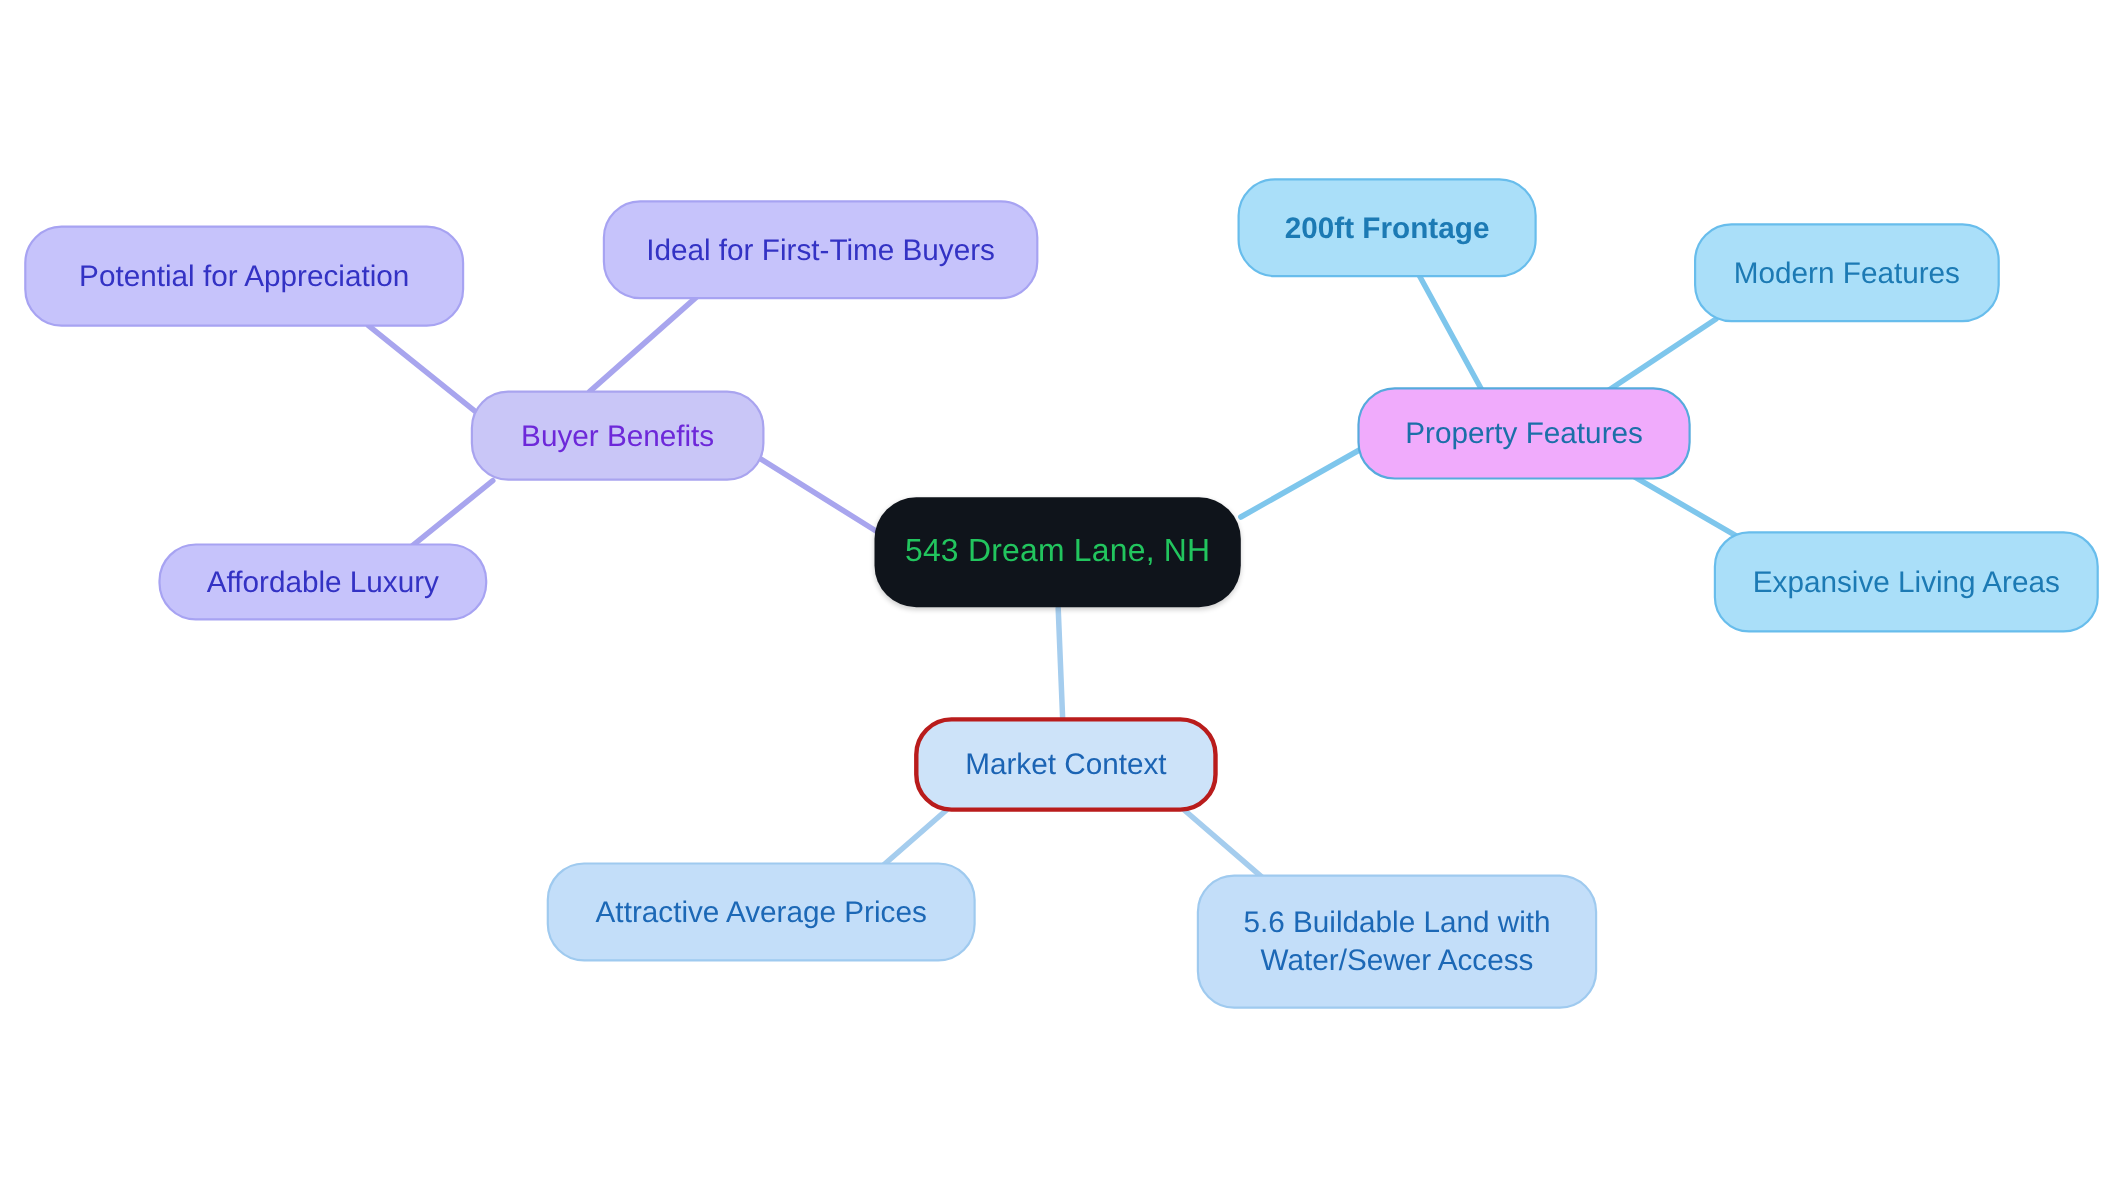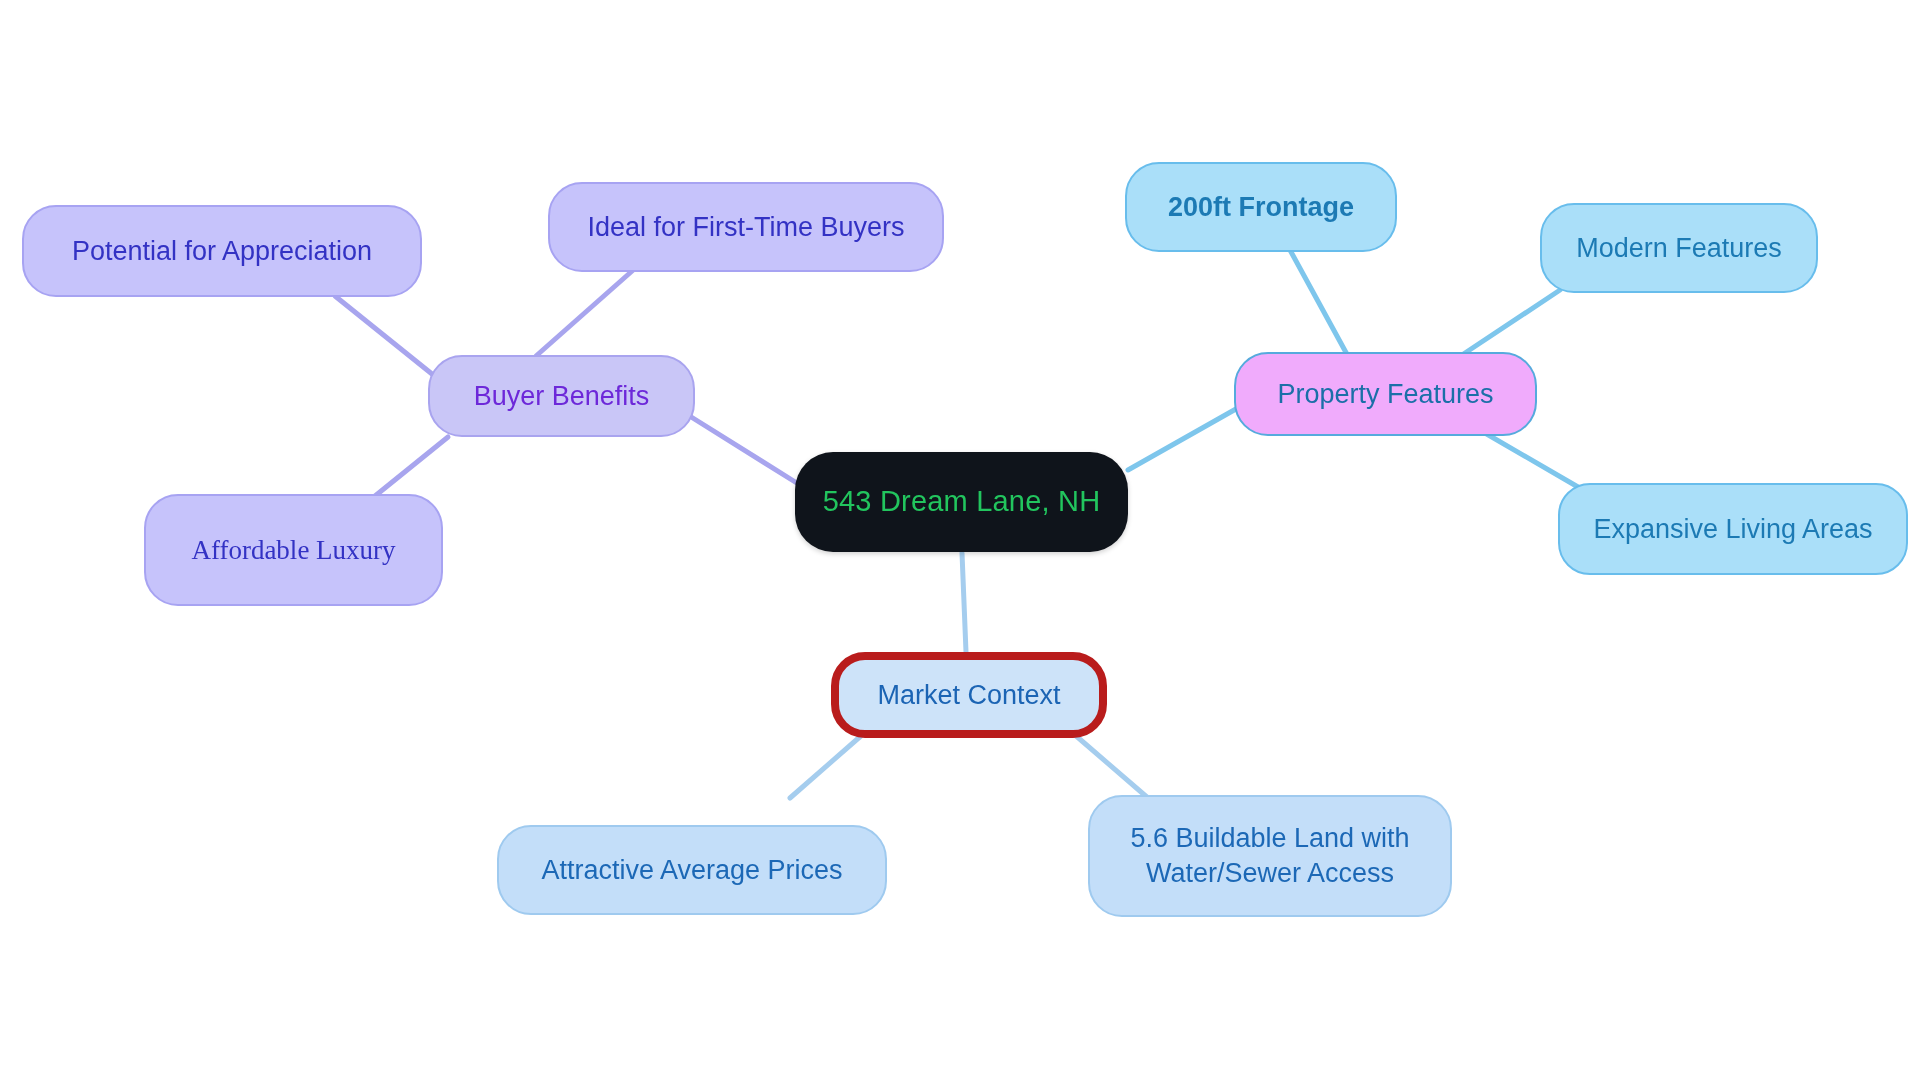--- a/index.html
+++ b/index.html
@@ -66,21 +66,21 @@
   }
   .node.leaf-blue {
     background: #aadff9;
     border: 2px solid #68bdec;
     border-radius: 34px;
     color: #1c7ab4;
     font-size: 27px;
   }
   .node.branch-softblue {
     background: #cde3f9;
-    border: 8px solid #b91c1c;
+    border: 4px solid #b91c1c;
     border-radius: 34px;
     color: #1b64b4;
     font-size: 27px;
   }
   .node.leaf-softblue {
     background: #c3def9;
     border: 2px solid #9fcaef;
     border-radius: 34px;
     color: #1c68b6;
     font-size: 27px;
@@ -112,30 +112,30 @@
   </svg>
 
   <div class="node root" style="left:795px; top:452px; width:333px; height:100px;">543 Dream Lane, NH</div>
 
   <div class="node branch-purple" style="left:428px; top:355px; width:267px; height:82px;">Buyer Benefits</div>
 
   <div class="node leaf-purple" style="left:22px; top:205px; width:400px; height:92px;">Potential for Appreciation</div>
 
   <div class="node leaf-purple" style="left:548px; top:182px; width:396px; height:90px;">Ideal for First-Time Buyers</div>
 
-  <div class="node leaf-purple" style="left:144px; top:494px; width:299px; height:112px;font-family:Liberation Serif, serif;">Affordable Luxury</div>
+  <div class="node leaf-purple" style="left:144px; top:494px; width:299px; height:70px;">Affordable Luxury</div>
 
   <div class="node branch-blue" style="left:1234px; top:352px; width:303px; height:84px;">Property Features</div>
 
   <div class="node leaf-blue" style="left:1125px; top:162px; width:272px; height:90px;font-weight:bold;">200ft Frontage</div>
 
   <div class="node leaf-blue" style="left:1540px; top:203px; width:278px; height:90px;">Modern Features</div>
 
   <div class="node leaf-blue" style="left:1558px; top:483px; width:350px; height:92px;border-radius:32px;">Expansive Living Areas</div>
 
   <div class="node branch-softblue" style="left:831px; top:652px; width:276px; height:86px;">Market Context</div>
 
-  <div class="node leaf-softblue" style="left:497px; top:825px; width:390px; height:90px;">Attractive Average Prices</div>
+  <div class="node leaf-softblue" style="left:497px; top:784px; width:390px; height:90px;">Attractive Average Prices</div>
 
   <div class="node leaf-softblue" style="left:1088px; top:795px; width:364px; height:122px;">5.6 Buildable Land with
 Water/Sewer Access</div>
 
 </div>
 
 </body></html>

